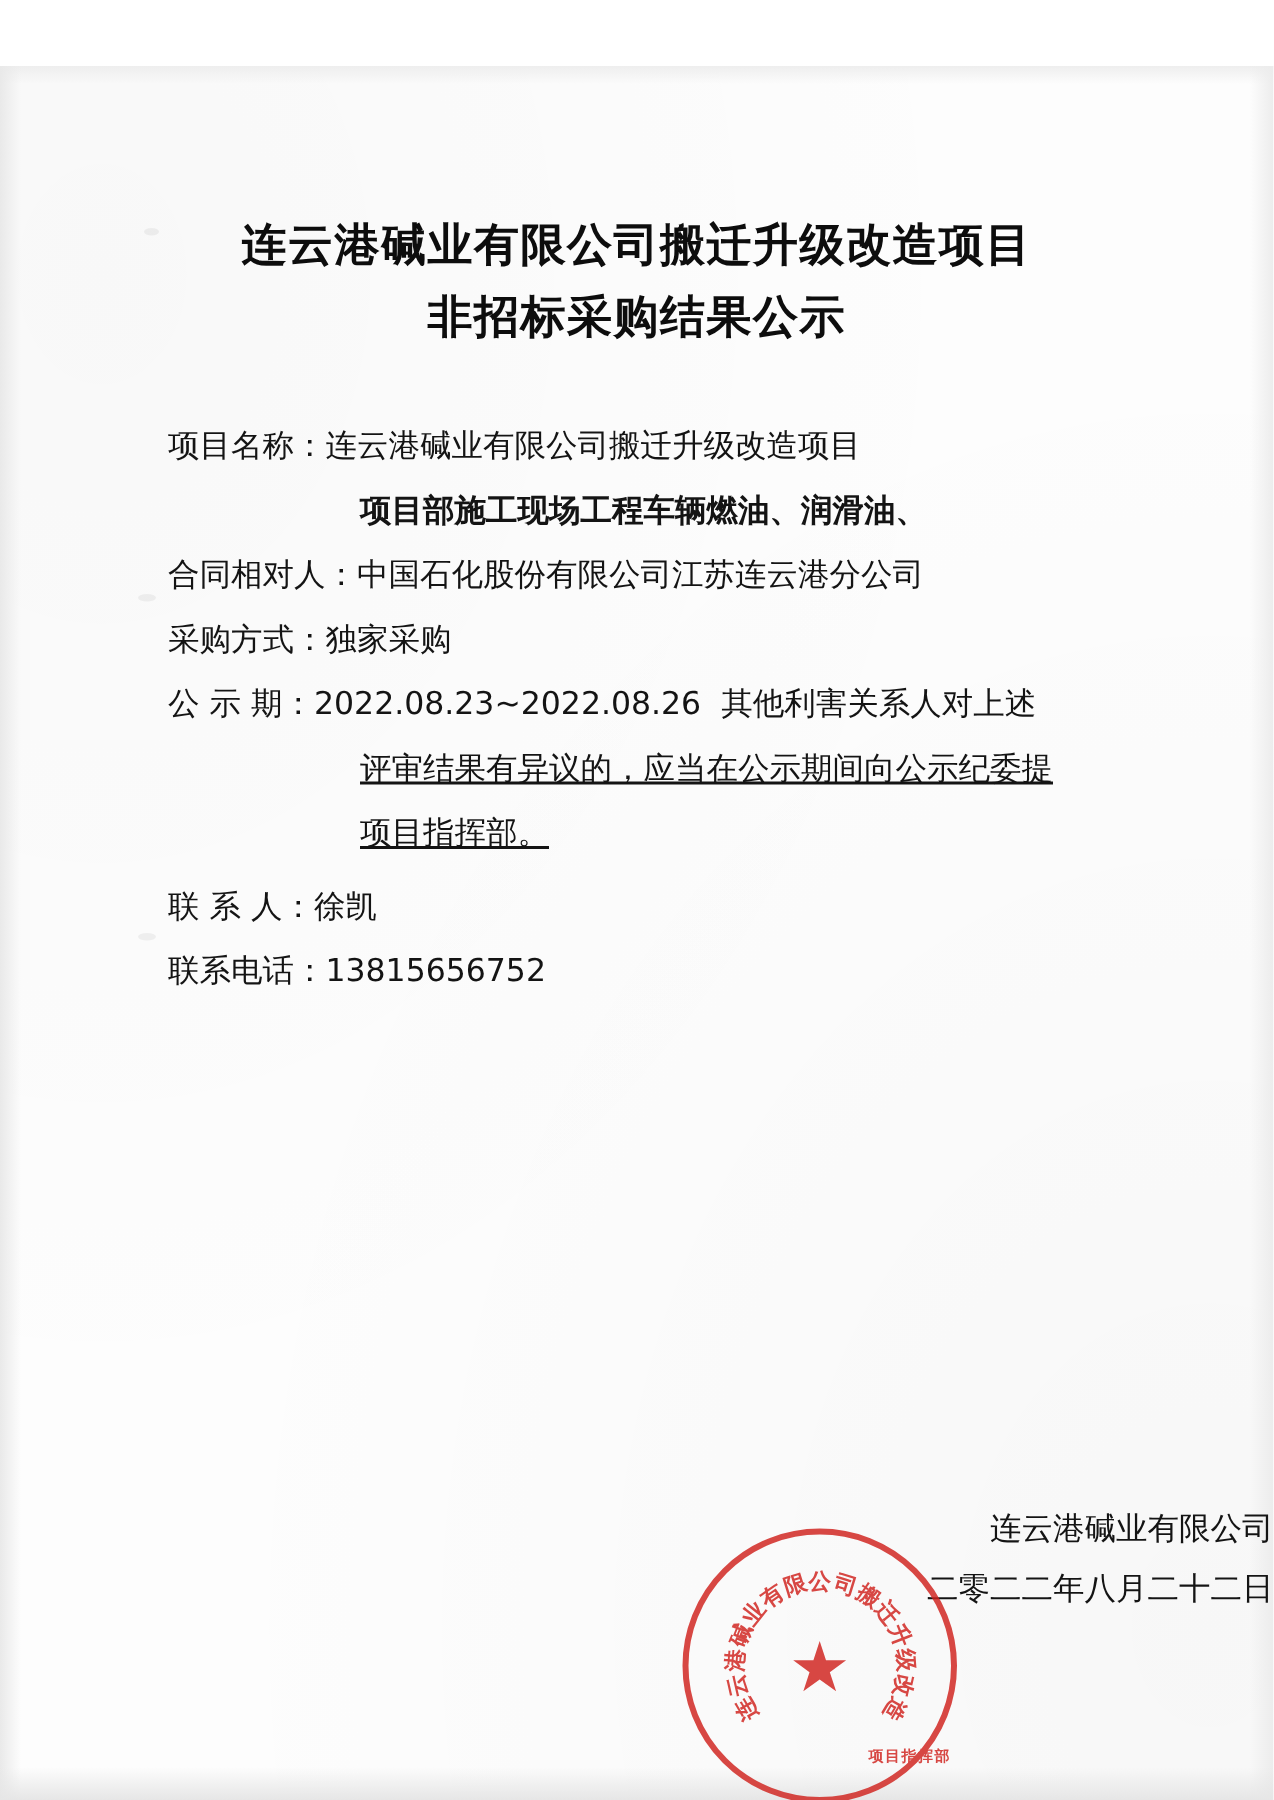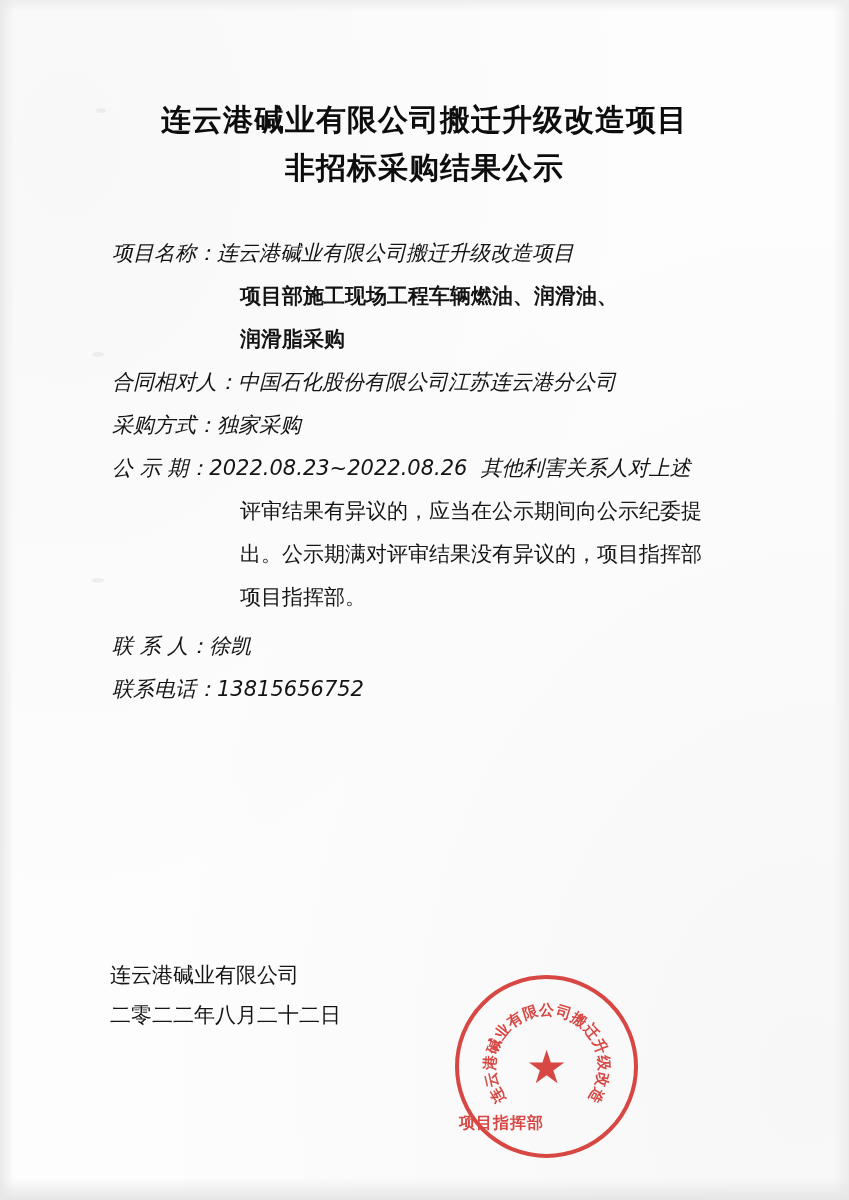--- a/index.html
+++ b/index.html
@@ -15,20 +15,21 @@
     font-family: "DejaVu Sans", "Liberation Sans", sans-serif;
     color: #111;
   }
   .page {
     position: absolute;
     inset: 0;
     background: #fdfdfd;
     background-image:
       radial-gradient(ellipse at 8% 12%, rgba(0,0,0,0.02) 0%, rgba(0,0,0,0) 55%),
       radial-gradient(ellipse at 95% 90%, rgba(0,0,0,0.025) 0%, rgba(0,0,0,0) 60%);
+    margin-top: 44px;
   }
   .paper-edge-left {
     position: absolute;
     left: 0; top: 0; bottom: 0; width: 14px;
     background: linear-gradient(to right, #e9e9e9, rgba(255,255,255,0));
   }
   .paper-edge-right {
     position: absolute;
     right: 0; top: 0; bottom: 0; width: 16px;
     background: linear-gradient(to left, #ececec, rgba(255,255,255,0));
@@ -64,52 +65,52 @@
     top: 232px;
     left: 112px;
     width: 625px;
   }
   .row {
     display: flex;
     align-items: flex-start;
     font-size: 21px;
     line-height: 43px;
     color: #141414;
-    font-style: italic;
   }
   .row .label {
     white-space: pre;
     flex: 0 0 auto;
   }
   .row .value {
     flex: 1 1 auto;
   }
   .cont-line {
     font-size: 21px;
     line-height: 43px;
     padding-left: 128px;
     color: #141414;
     font-weight: bold;
   }
   .para {
     font-size: 21px;
     line-height: 43px;
     color: #141414;
+    text-decoration: underline;
   }
   .para-hang {
     padding-left: 128px;
   }
   .gap-sm { height: 6px; }
 
   .sign-block {
     position: absolute;
     top: 955px;
     left: 0;
     right: 0;
-    text-align: left;
+    text-align: right;
     padding-left: 110px;
   }
   .sign-line {
     font-size: 21px;
     line-height: 40px;
     color: #141414;
   }
 
   .stamp {
     position: absolute;
@@ -144,22 +145,22 @@
     font-weight: bold;
     color: #d0211c;
     transform-origin: 0 0;
     white-space: nowrap;
   }
   .stamp-bottom {
     position: absolute;
     bottom: 20px;
     left: 0;
     width: 100%;
-    text-align: left;
-    font-size: 16px;
+    text-align: right;
+    font-size: 10px;
     font-weight: bold;
     color: #d0211c;
     letter-spacing: 1px;
   }
   .smudge {
     position: absolute;
     border-radius: 50%;
     background: rgba(0,0,0,0.05);
   }
 </style>
@@ -182,41 +183,39 @@
     <div class="title-line">非招标采购结果公示</div>
   </div>
 
   <div class="body-block">
 
     <div class="row">
       <span class="label">项目名称：</span>
       <span class="value">连云港碱业有限公司搬迁升级改造项目</span>
     </div>
     <div class="cont-line">项目部施工现场工程车辆燃油、润滑油、</div>
-    <div class="cont-line">润滑脂采购</div>
 
     <div class="row">
       <span class="label">合同相对人：</span>
       <span class="value">中国石化股份有限公司江苏连云港分公司</span>
     </div>
 
     <div class="row">
       <span class="label">采购方式：</span>
       <span class="value">独家采购</span>
     </div>
 
     <div class="row">
       <span class="label">公 示 期：</span>
       <span class="value">
         <span>2022.08.23~2022.08.26</span>
         &nbsp;<span>其他利害关系人对上述</span>
       </span>
     </div>
     <div class="para para-hang">评审结果有异议的，应当在公示期间向公示纪委提</div>
-    <div class="para para-hang">出。公示期满对评审结果没有异议的，项目指挥部</div>
     <div class="para para-hang">项目指挥部。</div>
 
     <div class="gap-sm"></div>
 
     <div class="row">
       <span class="label">联 系 人：</span>
       <span class="value">徐凯</span>
     </div>
 
     <div class="row">

